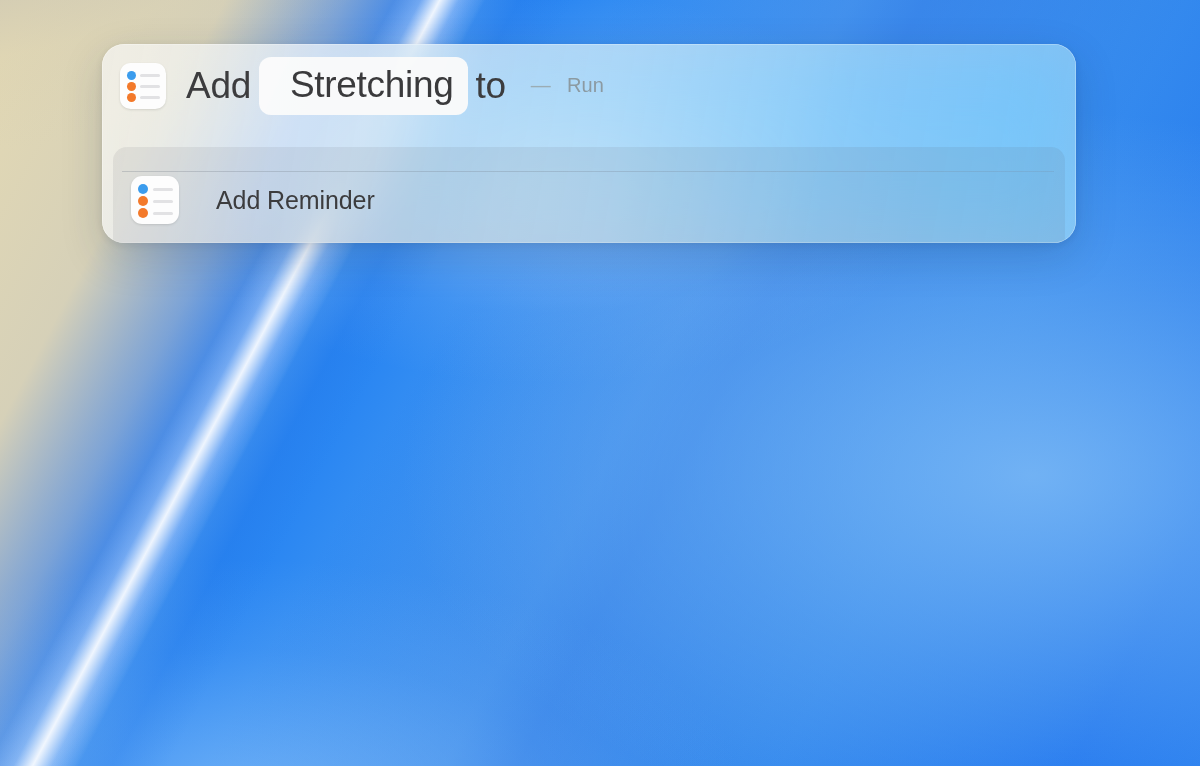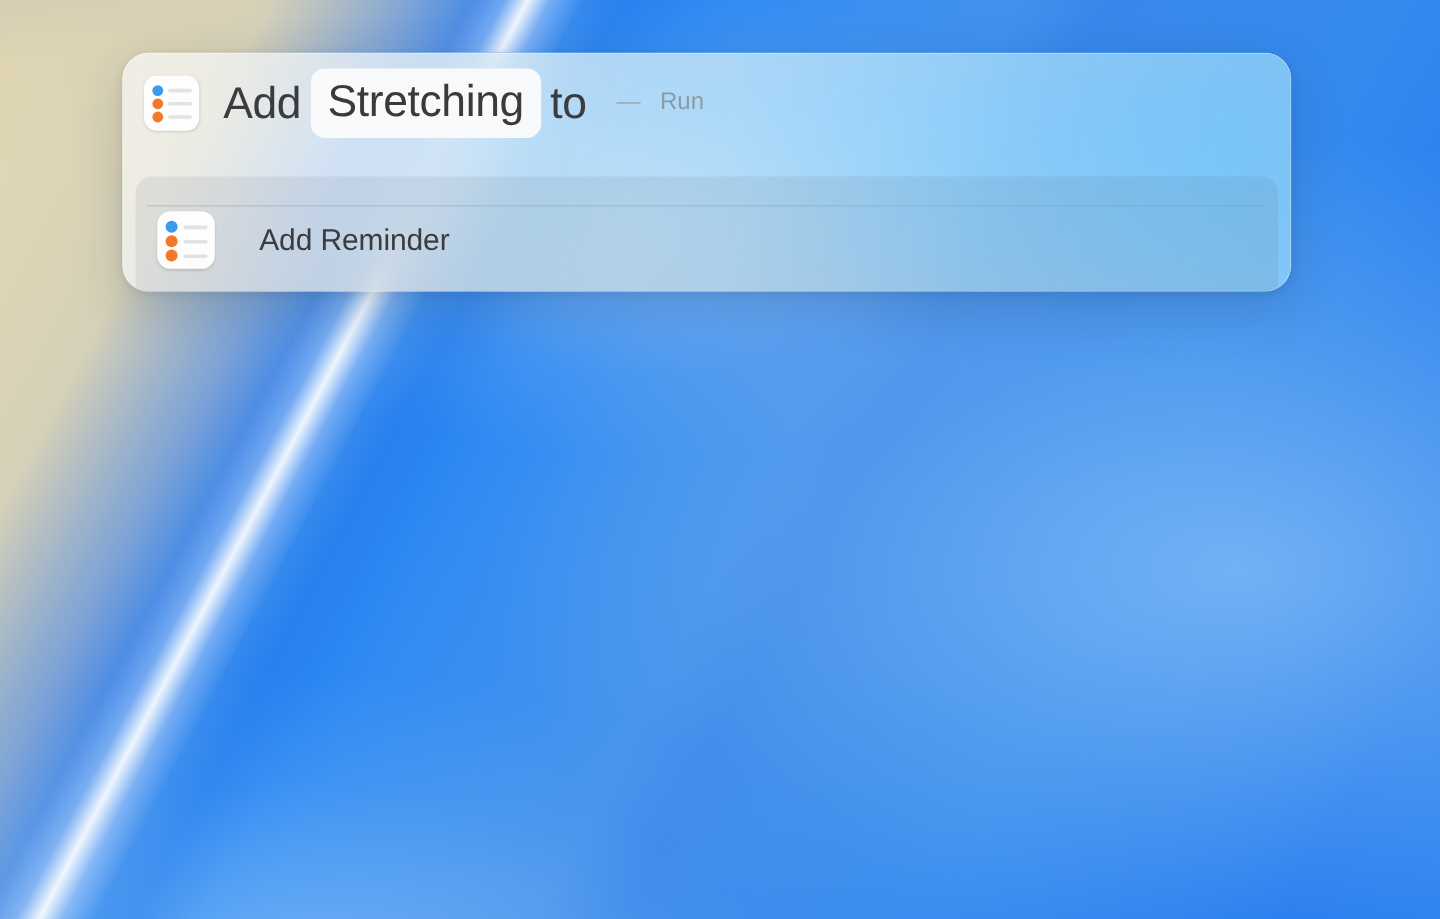--- a/index.html
+++ b/index.html
@@ -173,21 +173,21 @@
     line-height:1;
     letter-spacing:-0.3px;
     white-space:nowrap;
   }
   .q-word {
     color:#3c3c3e;
     padding:0 3px;
   }
   .q-token {
     border-radius:12px;
-    padding:9px 14px 12px 14px;
+    padding:9px 14px 12px 31px;
     margin:16px 5px;
   }
   #token-item {
     background:rgba(251,251,251,0.95);
     color:#3a3a3c;
   }
   #token-list {
     background:rgba(248,251,253,0.92);
     color:#0a7cff;
   }

